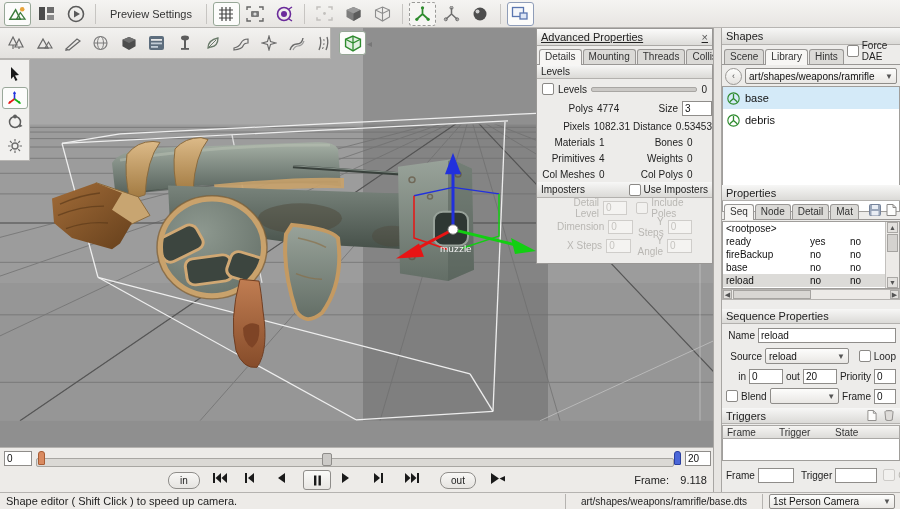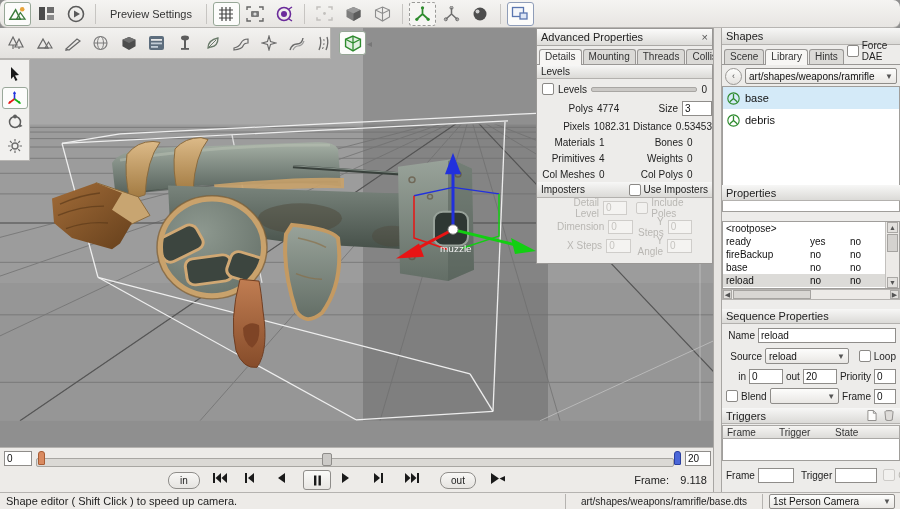--- a/index.html
+++ b/index.html
@@ -2,21 +2,21 @@
 <html><head>
 <meta charset="utf-8">
 <style>
   html,body{margin:0;padding:0;background:#666;}
   #app{position:relative;width:900px;height:509px;background:#8f8f8f;
        font-family:"Liberation Sans",sans-serif;font-size:11px;color:#222;
        overflow:hidden;user-select:none;}
   
   .topbar{position:absolute;left:0;top:0;width:900px;height:28px;box-sizing:border-box;
           background:linear-gradient(#f5f4f2,#e7e5e2);border-bottom:1px solid #b7b5b2;
-          display:flex;align-items:center;padding:0 4px;gap:2px;border-radius:7px;}
+          display:flex;align-items:center;padding:0 4px;gap:2px;}
   .toolbar2{position:absolute;left:0;top:28px;width:331px;height:31px;box-sizing:border-box;
           background:linear-gradient(#f3f2f0,#e3e1de);border-bottom:1px solid #b7b5b2;
           border-right:1px solid #b7b5b2;display:flex;align-items:center;padding:0 3px;gap:1px;}
   .tbtn{width:25px;height:22px;display:flex;align-items:center;justify-content:center;
         border:1px solid transparent;border-radius:3px;flex:none;}
   .tbtn.active{background:#fcfcfb;border-color:#97a797;}
   .tbtn.activeb{background:#fcfcfb;border-color:#8f9db8;}
   .tbtn.activedash{background:#f6f5f3;border:1px dashed #9a9a98;}
   .sep{width:1px;height:20px;background:#c7c5c2;margin:0 4px;flex:none;}
   .tb-label{padding:0 8px;font-size:11px;color:#333;}
@@ -27,21 +27,21 @@
   .pbtn{width:24px;height:23px;display:flex;align-items:center;justify-content:center;
         border:1px solid transparent;border-radius:3px;}
   .pbtn.active{background:#fcfcfb;border-color:#9aa89a;}
   
   #scene{position:absolute;left:0;top:28px;}
   
   .advpanel{position:absolute;left:536px;top:28px;width:177px;height:236px;box-sizing:border-box;
             background:#edecea;border:1px solid #999795;font-size:10px;}
   .ptitle{height:16px;display:flex;align-items:center;justify-content:space-between;
           padding:0 4px;background:linear-gradient(#fbfbfa,#dddcd9);
-          border-bottom:1px solid #aaa8a5;font-size:11px;color:#222;}
+          border-bottom:1px solid #aaa8a5;font-size:11px;color:#222;text-decoration:underline;}
   .ptitle .x{color:#555;font-size:11px;cursor:default;}
   .tabs{display:flex;align-items:flex-end;height:17px;padding:1px 2px 0 2px;gap:1px;
         border-bottom:1px solid #999795;}
   .tab{padding:1px 5px 1px 5px;border:1px solid #999795;border-bottom:none;
        border-radius:3px 3px 0 0;background:#dbdad7;color:#333;font-size:10px;line-height:12px;}
   .tab.on{background:#f7f6f4;position:relative;top:1px;padding-bottom:2px;}
   .sechdr{height:13px;display:flex;align-items:center;justify-content:space-between;
           padding:0 4px;background:linear-gradient(#f7f7f6,#dbdad7);
           border-bottom:1px solid #b3b1ae;font-size:10px;color:#222;}
   .levrow{display:flex;align-items:center;height:20px;padding:0 5px;gap:4px;}
@@ -582,20 +582,42 @@
             <circle cx="8" cy="8" r="7" fill="none" stroke="#2e8b2e" stroke-width="1.4"></circle>
             <path d="M8,8 L8,2.5 M8,8 L3.5,12 M8,8 L12.5,12" stroke="#2e8b2e" stroke-width="1.6"></path>
           </svg>
         <span>debris</span>
       </div>
     </div>
 
     <div class="rp sechdr" style="top:157px;height:16px;font-size:11px;">
       <span>Properties</span>
     </div>
+    <div class="rp tabs" style="top:175px;height:17px;">
+      <span class="tab on">Seq</span>
+      <span class="tab">Node</span>
+      <span class="tab">Detail</span>
+      <span class="tab">Mat</span>
+      <span style="display:flex;gap:3px;margin-left:8px;margin-bottom:2px;">
+        <span class="iconbtn">
+          <svg width="12" height="12" viewBox="0 0 12 12">
+              <rect x="0.5" y="0.5" width="11" height="11" rx="1" fill="#9aa6ba" stroke="#76839a"></rect>
+              <rect x="3" y="1" width="6" height="4" fill="#e9edf4"></rect>
+              <rect x="2.5" y="7" width="7" height="4.5" fill="#e9edf4"></rect>
+            </svg>
+        </span>
+        <span class="iconbtn">
+          <svg width="11" height="12" viewBox="0 0 11 12">
+              <path d="M1,0.5 H7 L10,3.5 V11.5 H1 Z" fill="#fdfdfc" stroke="#8a8886"></path>
+              <path d="M7,0.5 V3.5 H10" fill="none" stroke="#8a8886"></path>
+            </svg>
+        </span>
+
+      </span>
+    </div>
     <div class="rp seqtable" style="top:193px;height:68px;">
       <div class="seqrows">
         <div class="seqrow">
           <span class="sc-name">&lt;rootpose&gt;</span>
           <span class="sc-a"></span>
           <span class="sc-b"></span>
         </div>
         <div class="seqrow">
           <span class="sc-name">ready</span>
           <span class="sc-a">yes</span>

